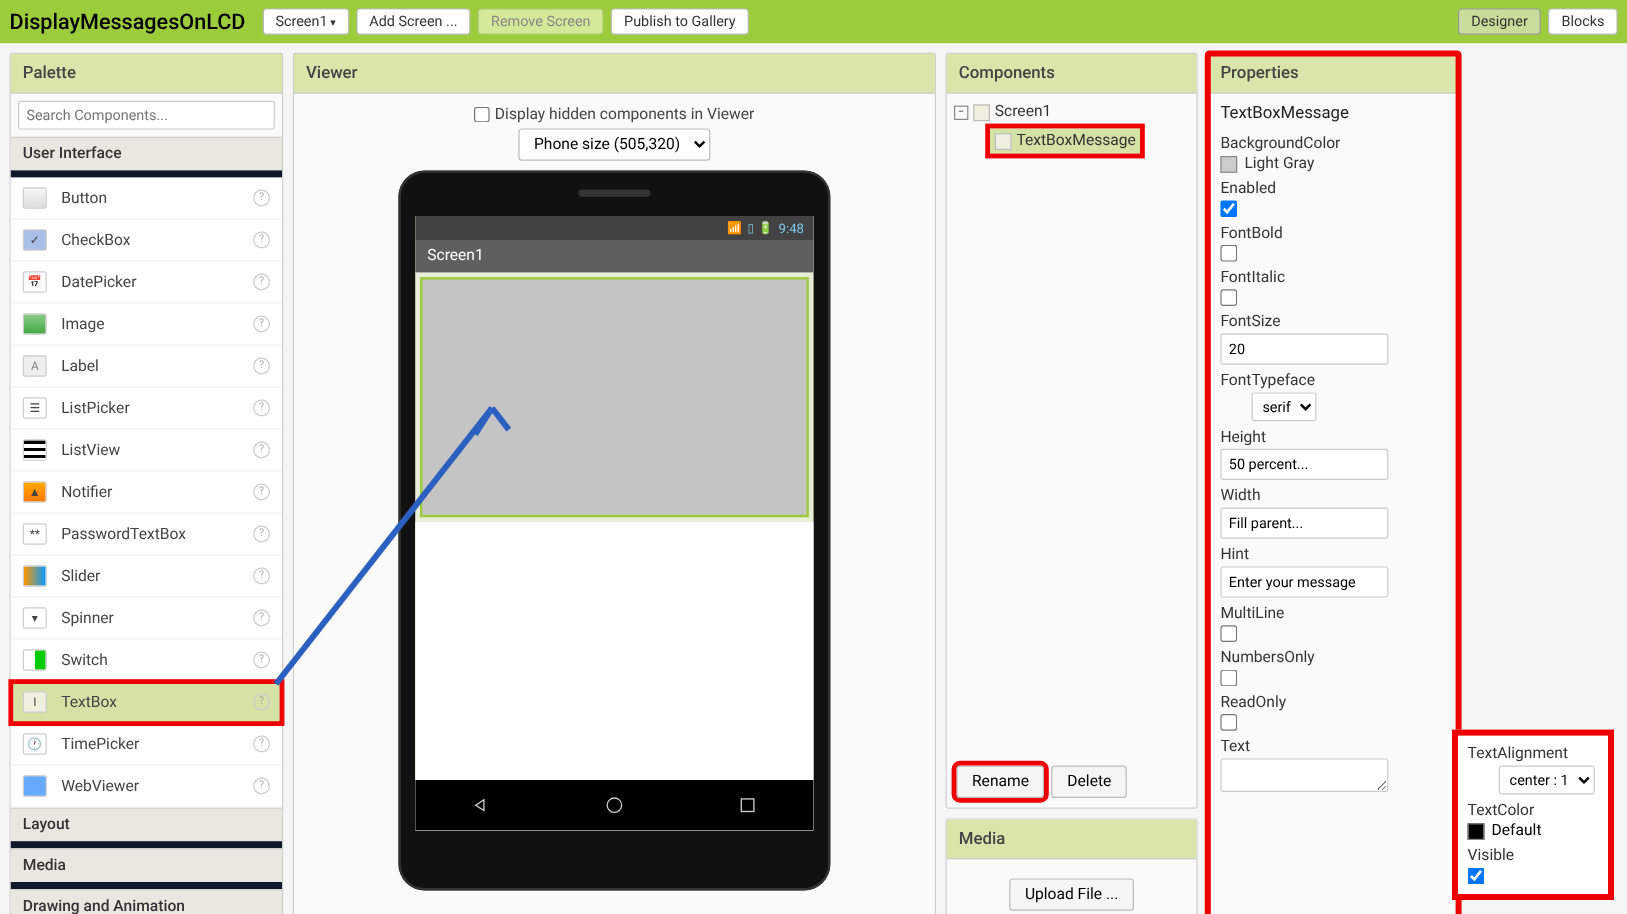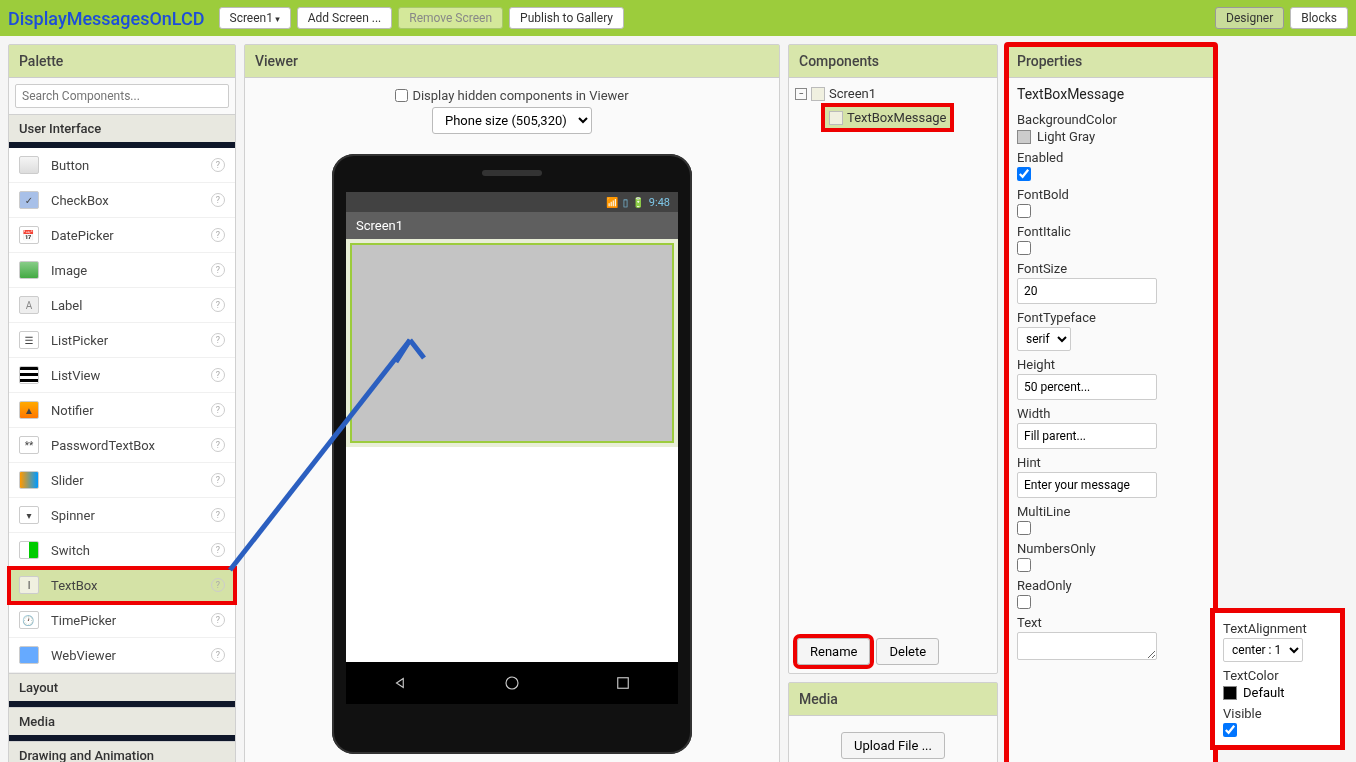--- a/index.html
+++ b/index.html
@@ -1,19 +1,19 @@
 <!DOCTYPE html>
 <html><head>
 <meta charset="utf-8">
 <style>
 * { box-sizing: border-box; margin: 0; padding: 0; font-family: -apple-system, BlinkMacSystemFont, "Segoe UI", Roboto, Arial, sans-serif; }
 body { background: #f5f5f5; width: 1356px; height: 762px; overflow: hidden; }
 
 .topbar { background: #9ccc3c; height: 36px; display: flex; align-items: center; padding: 0 8px; gap: 6px; }
-.project-title { color: #1d4ed8; font-size: 18px; font-weight: 500; margin-right: 8px; }
+.project-title { color: #000000; font-size: 18px; font-weight: 500; margin-right: 8px; }
 .top-btn { background: white; border: 1px solid #bbb; border-radius: 3px; padding: 3px 10px; font-size: 12px; color: #333; cursor: pointer; }
 .top-btn.disabled { background: #d4e89a; color: #888; border-color: #a8c76d; text-align: center; }
 .top-btn.dropdown::after { content: " ▾"; font-size: 9px; }
 .topbar-spacer { flex: 1; }
 .top-btn.active { background: #c9dc9a; border-color: #999; }
 
 .main { display: flex; gap: 8px; padding: 8px; }
 
 .panel { background: #fafafa; border: 1px solid #d0d0d0; border-radius: 2px; display: flex; flex-direction: column; }
 .panel-header { background: #d8e6ab; padding: 8px 10px; font-size: 14px; font-weight: 500; color: #444; border-bottom: 1px solid #ccc; }
@@ -22,21 +22,21 @@
 .search-input { margin: 6px; width: calc(100% - 12px); padding: 4px 6px; font-size: 12px; border: 1px solid #ccc; border-radius: 2px; }
 .cat-header { background: #e8e8e0; padding: 6px 10px; font-size: 13px; font-weight: 500; color: #333; border-top: 1px solid #d0d0d0; border-bottom: 6px solid #0f172a; cursor: pointer; }
 .palette-list { background: white; }
 .palette-item { display: flex; align-items: center; padding: 8px 10px; font-size: 13px; color: #444; cursor: grab; border-bottom: 1px solid #f0f0f0; position: relative; }
 .palette-item.highlighted { background: #d4e2a6; outline: 4px solid #e00; outline-offset: -2px; }
 .palette-item .pic { width: 20px; height: 18px; margin-right: 12px; border: 1px solid #ccc; border-radius: 2px; flex-shrink: 0; display: flex; align-items: center; justify-content: center; font-size: 10px; }
 .palette-item .help { position: absolute; right: 10px; width: 14px; height: 14px; border: 1px solid #ccc; border-radius: 50%; font-size: 9px; color: #aaa; display: flex; align-items: center; justify-content: center; }
 
 .col-viewer { width: 536px; }
 .viewer-body { padding: 10px; display: flex; flex-direction: column; align-items: center; }
-.viewer-opts { display: flex; flex-direction: column; align-items: center; gap: 4px; margin-bottom: 20px; font-size: 13px; color: #444; }
+.viewer-opts { display: flex; flex-direction: column; align-items: center; gap: 4px; margin-bottom: 8px; font-size: 13px; color: #444; }
 .viewer-check { display: flex; align-items: center; gap: 4px; }
 .size-select { border: 1px solid #bbb; border-radius: 3px; padding: 4px 8px; font-size: 13px; background: white; }
 
 .phone { width: 360px; height: 600px; background: #111; border-radius: 22px; padding: 38px 14px 50px 14px; position: relative; box-shadow: inset 0 0 0 2px #333; }
 .phone::before { content: ""; position: absolute; top: 16px; left: 50%; transform: translateX(-50%); width: 60px; height: 6px; background: #333; border-radius: 3px; }
 .phone-screen { background: #e8eed6; width: 100%; height: 100%; position: relative; overflow: hidden; }
 .statusbar { background: #424242; height: 20px; display: flex; justify-content: flex-end; align-items: center; padding: 0 8px; color: #7ec7e8; font-size: 11px; gap: 4px; }
 .statusbar .icn { font-size: 10px; }
 .app-title { background: #5f5f5f; color: white; padding: 6px 10px; font-size: 13px; }
 .textbox-area { margin: 4px; height: 200px; background: #c4c4c4; border: 2px solid #9ccc3c; }
@@ -57,21 +57,21 @@
 
 .col-properties { width: 210px; outline: 5px solid #e00; outline-offset: -3px; }
 .prop-body { padding: 8px 10px; font-size: 13px; color: #333; display: flex; flex-direction: column; gap: 6px; }
 .prop-selected { font-size: 14px; color: #222; margin-bottom: 4px; }
 .prop-row { display: flex; flex-direction: column; gap: 2px; }
 .prop-label { font-size: 13px; color: #333; }
 .prop-input { border: 1px solid #ccc; border-radius: 2px; padding: 5px 6px; font-size: 12px; width: 140px; background: white; }
 .prop-color { display: flex; align-items: center; gap: 6px; }
 .color-sw { width: 14px; height: 14px; border: 1px solid #888; }
 .prop-check { width: 14px; height: 14px; }
-.prop-select { border: 1px solid #ccc; border-radius: 2px; padding: 3px 4px; font-size: 12px; background: white; width: fit-content; }
+.prop-select { border: 1px solid #ccc; border-radius: 2px; padding: 3px 4px; font-size: 12px; background: white; width: fit-content; margin-left: 26px; }
 
 .float-props { position: absolute; left: 1210px; top: 608px; width: 135px; background: white; border: 5px solid #e00; padding: 8px; font-size: 13px; display: flex; flex-direction: column; gap: 6px; z-index: 10; }
 
 .arrow-svg { position: absolute; left: 220px; top: 320px; width: 260px; height: 260px; pointer-events: none; z-index: 5; }
 
 
 .ic-button { background: linear-gradient(#f5f5f5,#ddd); }
 .ic-checkbox { background: #a8c0e8; }
 .ic-image { background: linear-gradient(#8c8,#4a4); }
 .ic-label { background: #eee; color:#888; }

